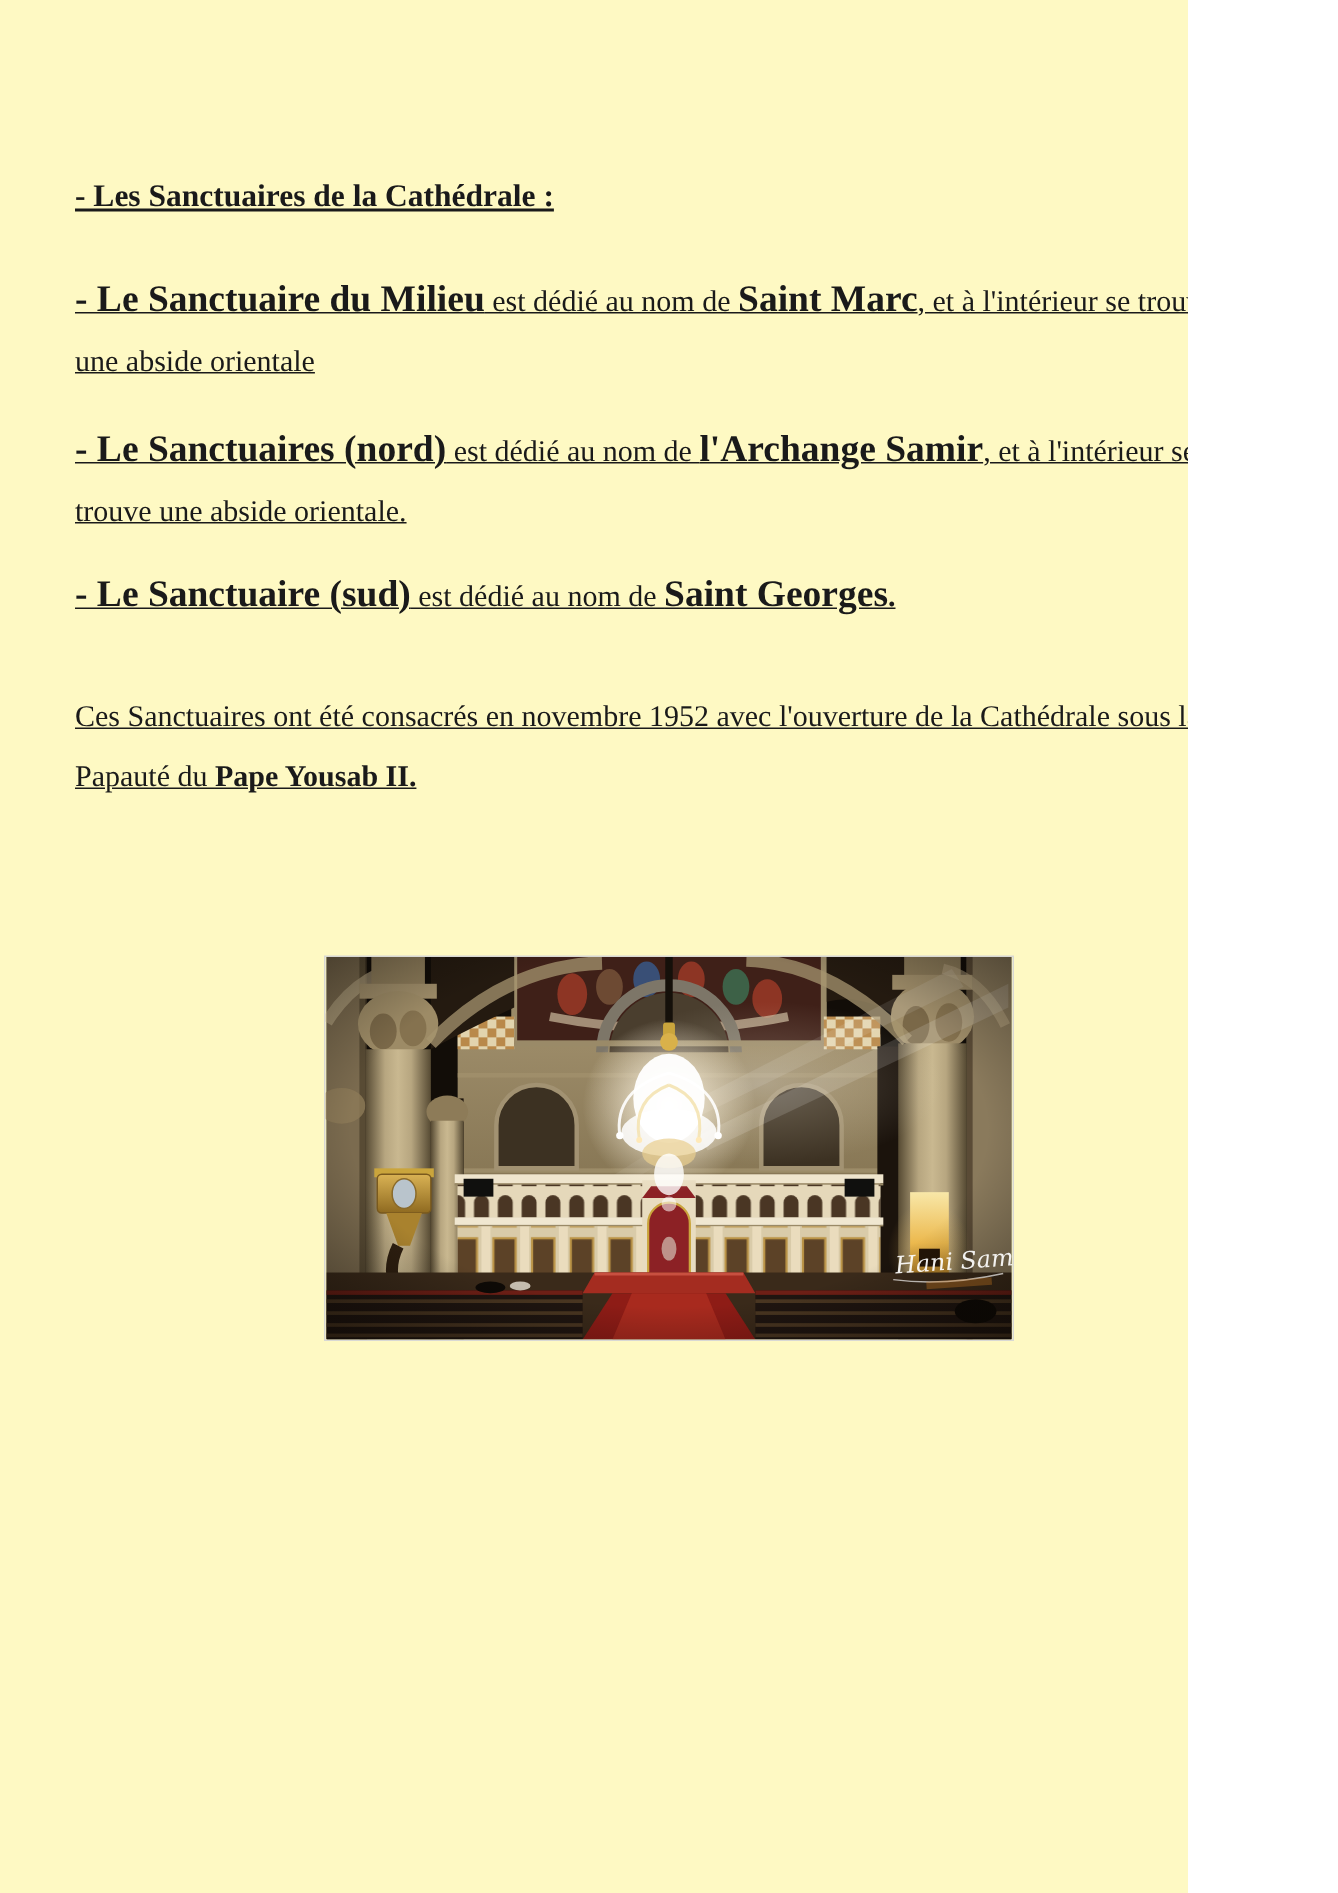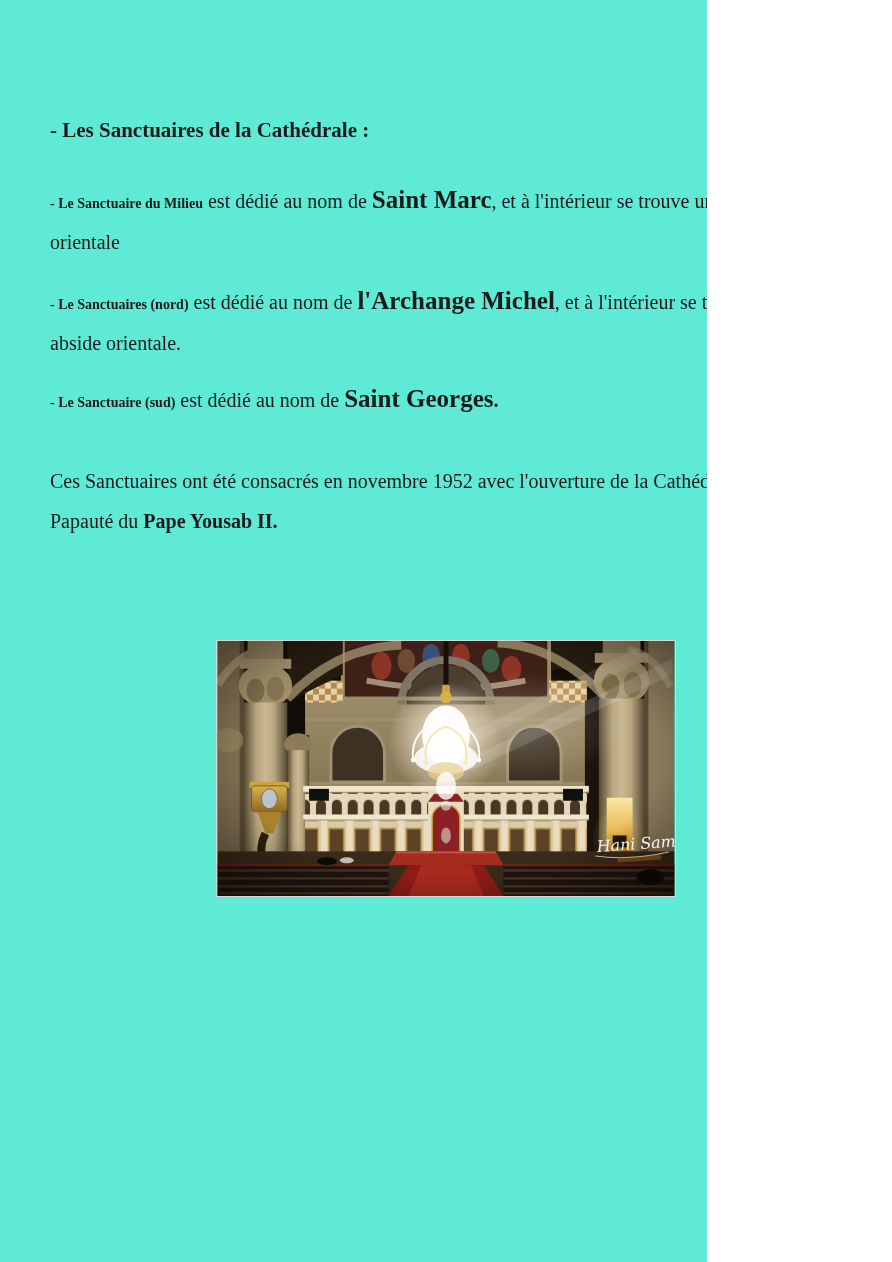--- a/index.html
+++ b/index.html
@@ -1,23 +1,24 @@
 <!DOCTYPE html>
 <html><head>
 <meta charset="utf-8">
 <style>
   html,body{margin:0;padding:0;background:#ffffff;}
   .page{
     position:relative;
-    width:707px;
+    width:792px;
     height:1262px;
-    background:#5eead4;
+    background:#fef9c3;
     font-family:"Liberation Serif", serif;
     color:#1a1a1a;
     overflow:hidden;
+    text-decoration:underline;
   }
   .content{
     padding:111px 50px 0 50px;
     width:792px;
     box-sizing:content-box;
   }
   .doc-heading{
     font-size:21px;
     font-weight:bold;
     line-height:38px;
@@ -25,21 +26,21 @@
   }
   .para{
     line-height:38px;
     margin:0;
   }
   .para-1{margin-top:32px;}
   .para-2{margin-top:19px;}
   .para-3{margin-top:16px;}
   .para-4{margin-top:40px;}
   .seg-regular{font-size:20px;font-weight:normal;}
-  .seg-lead-bold{font-size:14px;font-weight:bold;}
+  .seg-lead-bold{font-size:25px;font-weight:bold;}
   .seg-large-bold{font-size:25px;font-weight:bold;}
   .seg-bold{font-size:20px;font-weight:bold;}
   .photo-wrap{
     width:460px;
     height:257px;
     margin:98px auto 0 auto;
     border:1px solid #d8d8d4;
     box-sizing:border-box;
     overflow:hidden;
   }
@@ -48,21 +49,21 @@
 </head>
 <body>
 
 <div class="page">
   <div class="content">
 
     <h2 class="doc-heading">- Les Sanctuaires de la Cathédrale :</h2>
 
     <div>
         <p class="para para-1"><span class="seg-lead-bold">- Le Sanctuaire du Milieu</span><span class="seg-regular"> est dédié au nom de </span><span class="seg-large-bold">Saint Marc</span><span class="seg-regular">, et à l'intérieur se trouve une abside orientale</span></p>
-        <p class="para para-2"><span class="seg-lead-bold">- Le Sanctuaires (nord)</span><span class="seg-regular"> est dédié au nom de </span><span class="seg-large-bold">l'Archange Michel</span><span class="seg-regular">, et à l'intérieur se trouve une abside orientale.</span></p>
+        <p class="para para-2"><span class="seg-lead-bold">- Le Sanctuaires (nord)</span><span class="seg-regular"> est dédié au nom de </span><span class="seg-large-bold">l'Archange Samir</span><span class="seg-regular">, et à l'intérieur se trouve une abside orientale.</span></p>
         <p class="para para-3"><span class="seg-lead-bold">- Le Sanctuaire (sud)</span><span class="seg-regular"> est dédié au nom de </span><span class="seg-large-bold">Saint Georges</span><span class="seg-bold">.</span></p>
         <p class="para para-4"><span class="seg-regular">Ces Sanctuaires ont été consacrés en novembre 1952 avec l'ouverture de la Cathédrale sous la Papauté du </span><span class="seg-bold">Pape Yousab II.</span></p>
       </div>
 
     <div class="photo-wrap">
       <svg width="458" height="255" viewBox="0 0 460 257" xmlns="http://www.w3.org/2000/svg">
         <defs>
           <linearGradient id="stoneV" x1="0" y1="0" x2="0" y2="1">
             <stop offset="0" stop-color="#9d8c69"></stop>
             <stop offset="1" stop-color="#776746"></stop>

